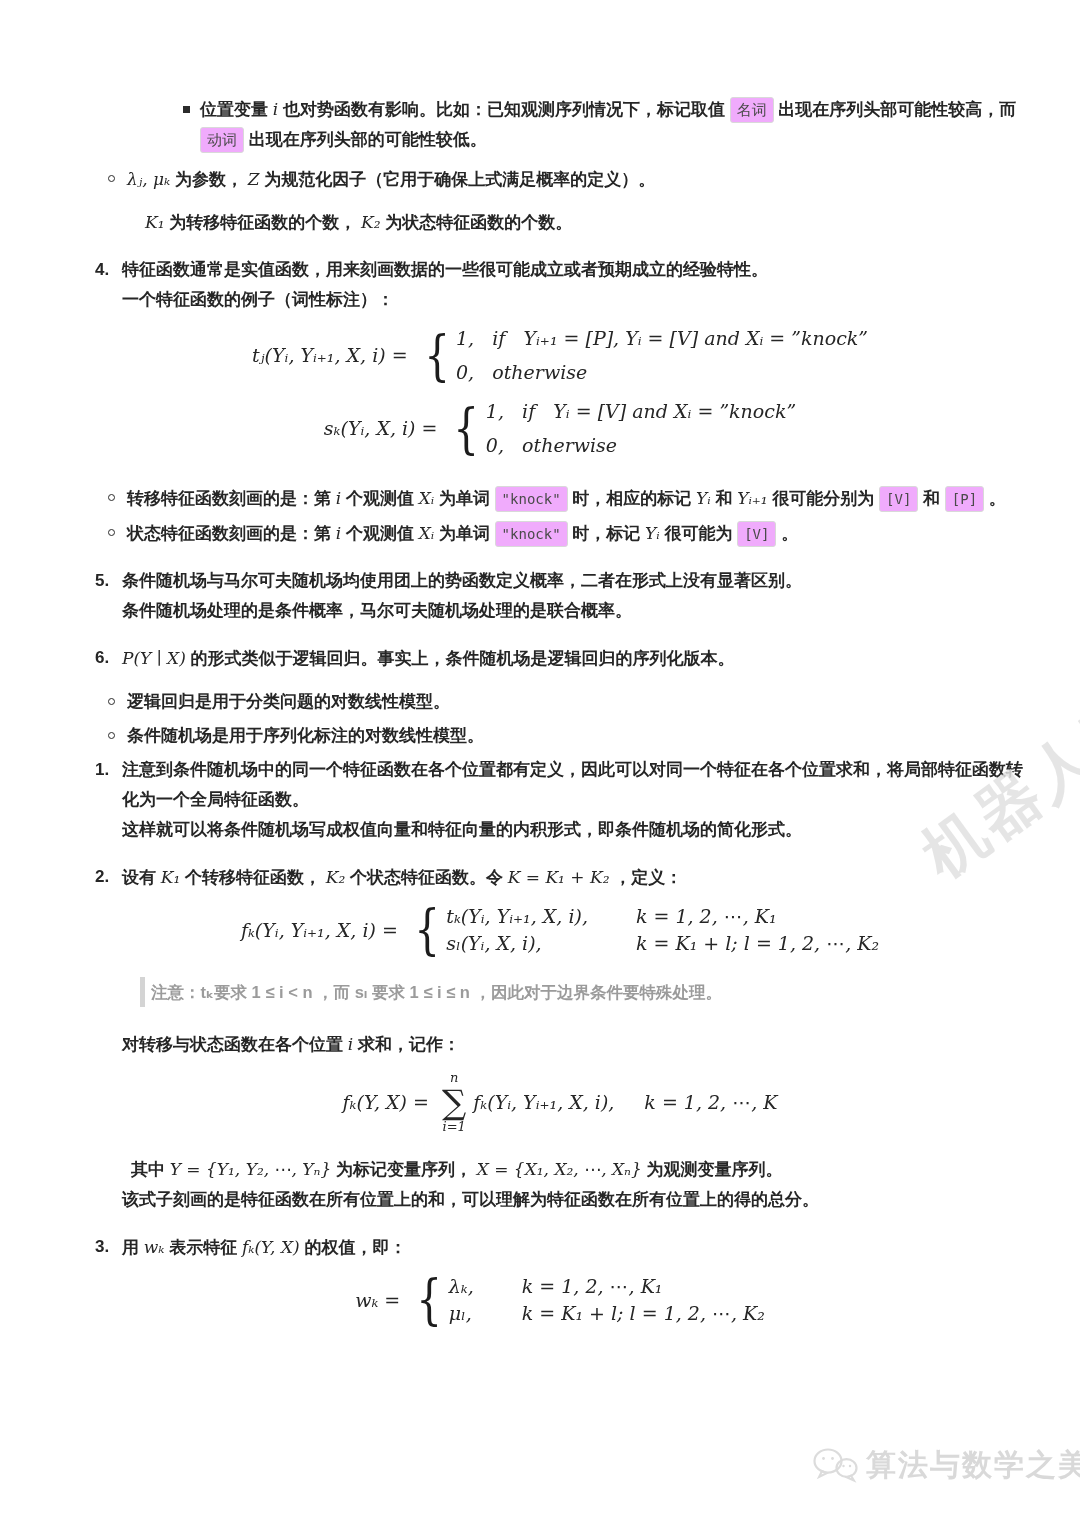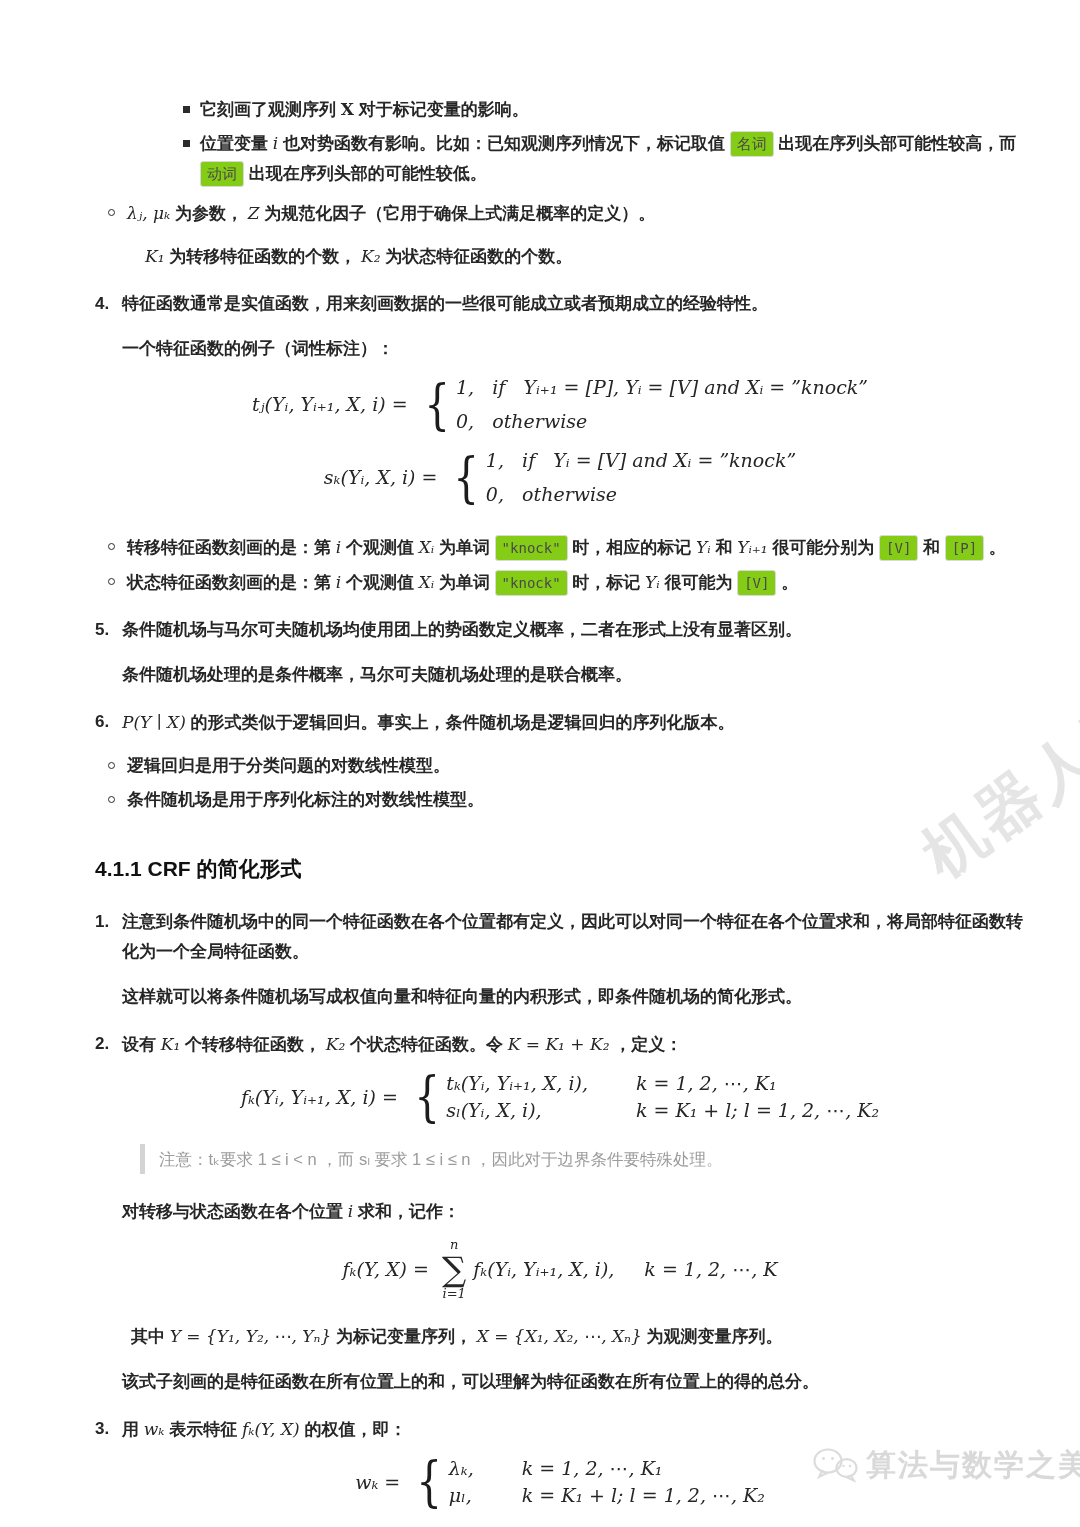--- a/index.html
+++ b/index.html
@@ -18,21 +18,21 @@
   .content { padding:94px 55px 0 95px; }
 
   
   .li3 { position:relative; margin-left:105px; margin-bottom:3px; }
   .sq  { position:absolute; left:-17px; top:12px; width:7px; height:7px; background:#2b2b2b; }
   .li2 { position:relative; margin-left:32px; margin-bottom:4px; }
   .circ{ position:absolute; left:-19px; top:11px; width:7px; height:7px;
          border:1.5px solid #2b2b2b; border-radius:50%; background:#fff; }
   .oli { position:relative; margin-left:27px; margin-top:17px; }
   .num { position:absolute; left:-27px; top:0; }
-  .cont{ margin-left:27px; margin-top:15px; }   
+  .cont{ margin-left:27px; }   
   .sub-p{ margin-left:50px; margin-top:12px; }  
 
   
   .m {
     font-family:"DejaVu Serif","DejaVu Sans",serif;
     font-style:italic; font-weight:500;
     white-space:pre-wrap;
   }
   .mb { font-family:"DejaVu Serif","DejaVu Sans",serif; font-weight:700; font-style:normal; }
 
@@ -51,32 +51,32 @@
   .rows2 { display:grid; grid-template-columns:auto auto; column-gap:48px; align-items:baseline; }
   .frow  { white-space:pre; }
   .fcond { margin-left:30px; }
   .sum   { display:inline-flex; flex-direction:column; align-items:center; line-height:1; margin:0 7px; }
   .sum-top,.sum-bot { font-size:13px; line-height:15px; }
   .sum-sym { font-family:"DejaVu Serif",serif; font-style:normal; font-size:34px; line-height:34px; }
 
   
   .tag,.code {
     display:inline-block; vertical-align:baseline;
-    border:1px solid #d9d9d9; border-radius:3px; background:#84cc16;
+    border:1px solid #d9d9d9; border-radius:3px; background:#f0abfc;
     padding:0 6px; line-height:24px; color:#4a4a4a; font-weight:500;
   }
   .tag  { font-size:15px; }
   .code { font-family:"DejaVu Sans Mono","Liberation Mono",monospace; font-size:14px; }
 
   
   .note {
     margin:20px 0 0 45px;
     border-left:5px solid #d4d4d4;
-    padding-left:14px;
-    color:#9b9b9b; font-size:16.5px; font-weight:400;
+    padding-left:6px;
+    color:#9b9b9b; font-size:16.5px; font-weight:700;
   }
 
   
   .heading {
     margin:40px 0 24px 0;
     font-size:21px; font-weight:700; color:#111;
     line-height:28px;
   }
 
   
@@ -97,24 +97,20 @@
   .spacing-after-formula { margin-top:24px; }
 </style>
 </head>
 <body>
 
 <div class="page">
   <div class="content">
 
     <div class="li3">
       <span class="sq"></span>
-      <span>它刻画了观测序列 </span><span class="mb">X</span><span> 对于标记变量的影响。</span>
-    </div>
-    <div class="li3">
-      <span class="sq"></span>
       <span>位置变量 </span><span class="m">i</span><span> 也对势函数有影响。比如：已知观测序列情况下，标记取值 </span><span class="tag">名词</span><span> 出现在序列头部可能性较高，而 </span><span class="tag">动词</span><span> 出现在序列头部的可能性较低。</span>
     </div>
 
     <div class="li2" style="margin-top:9px;">
       <span class="circ"></span>
       <span class="m">λⱼ, μₖ</span><span> 为参数， </span><span class="m">Z</span><span> 为规范化因子（它用于确保上式满足概率的定义）。</span>
     </div>
     <div class="sub-p">
       <span class="m">K₁</span><span> 为转移特征函数的个数， </span><span class="m">K₂</span><span> 为状态特征函数的个数。</span>
     </div>
@@ -168,21 +164,20 @@
     </div>
     <div class="li2" style="margin-top:13px;">
       <span class="circ"></span>
       <span>逻辑回归是用于分类问题的对数线性模型。</span>
     </div>
     <div class="li2">
       <span class="circ"></span>
       <span>条件随机场是用于序列化标注的对数线性模型。</span>
     </div>
 
-    <h2 class="heading">4.1.1  CRF 的简化形式</h2>
 
     <div class="oli" style="margin-top:0;">
       <span class="num">1.</span>
       <span>注意到条件随机场中的同一个特征函数在各个位置都有定义，因此可以对同一个特征在各个位置求和，将局部特征函数转化为一个全局特征函数。</span>
     </div>
     <div class="cont">
       <span>这样就可以将条件随机场写成权值向量和特征向量的内积形式，即条件随机场的简化形式。</span>
     </div>
 
     <div class="oli">

